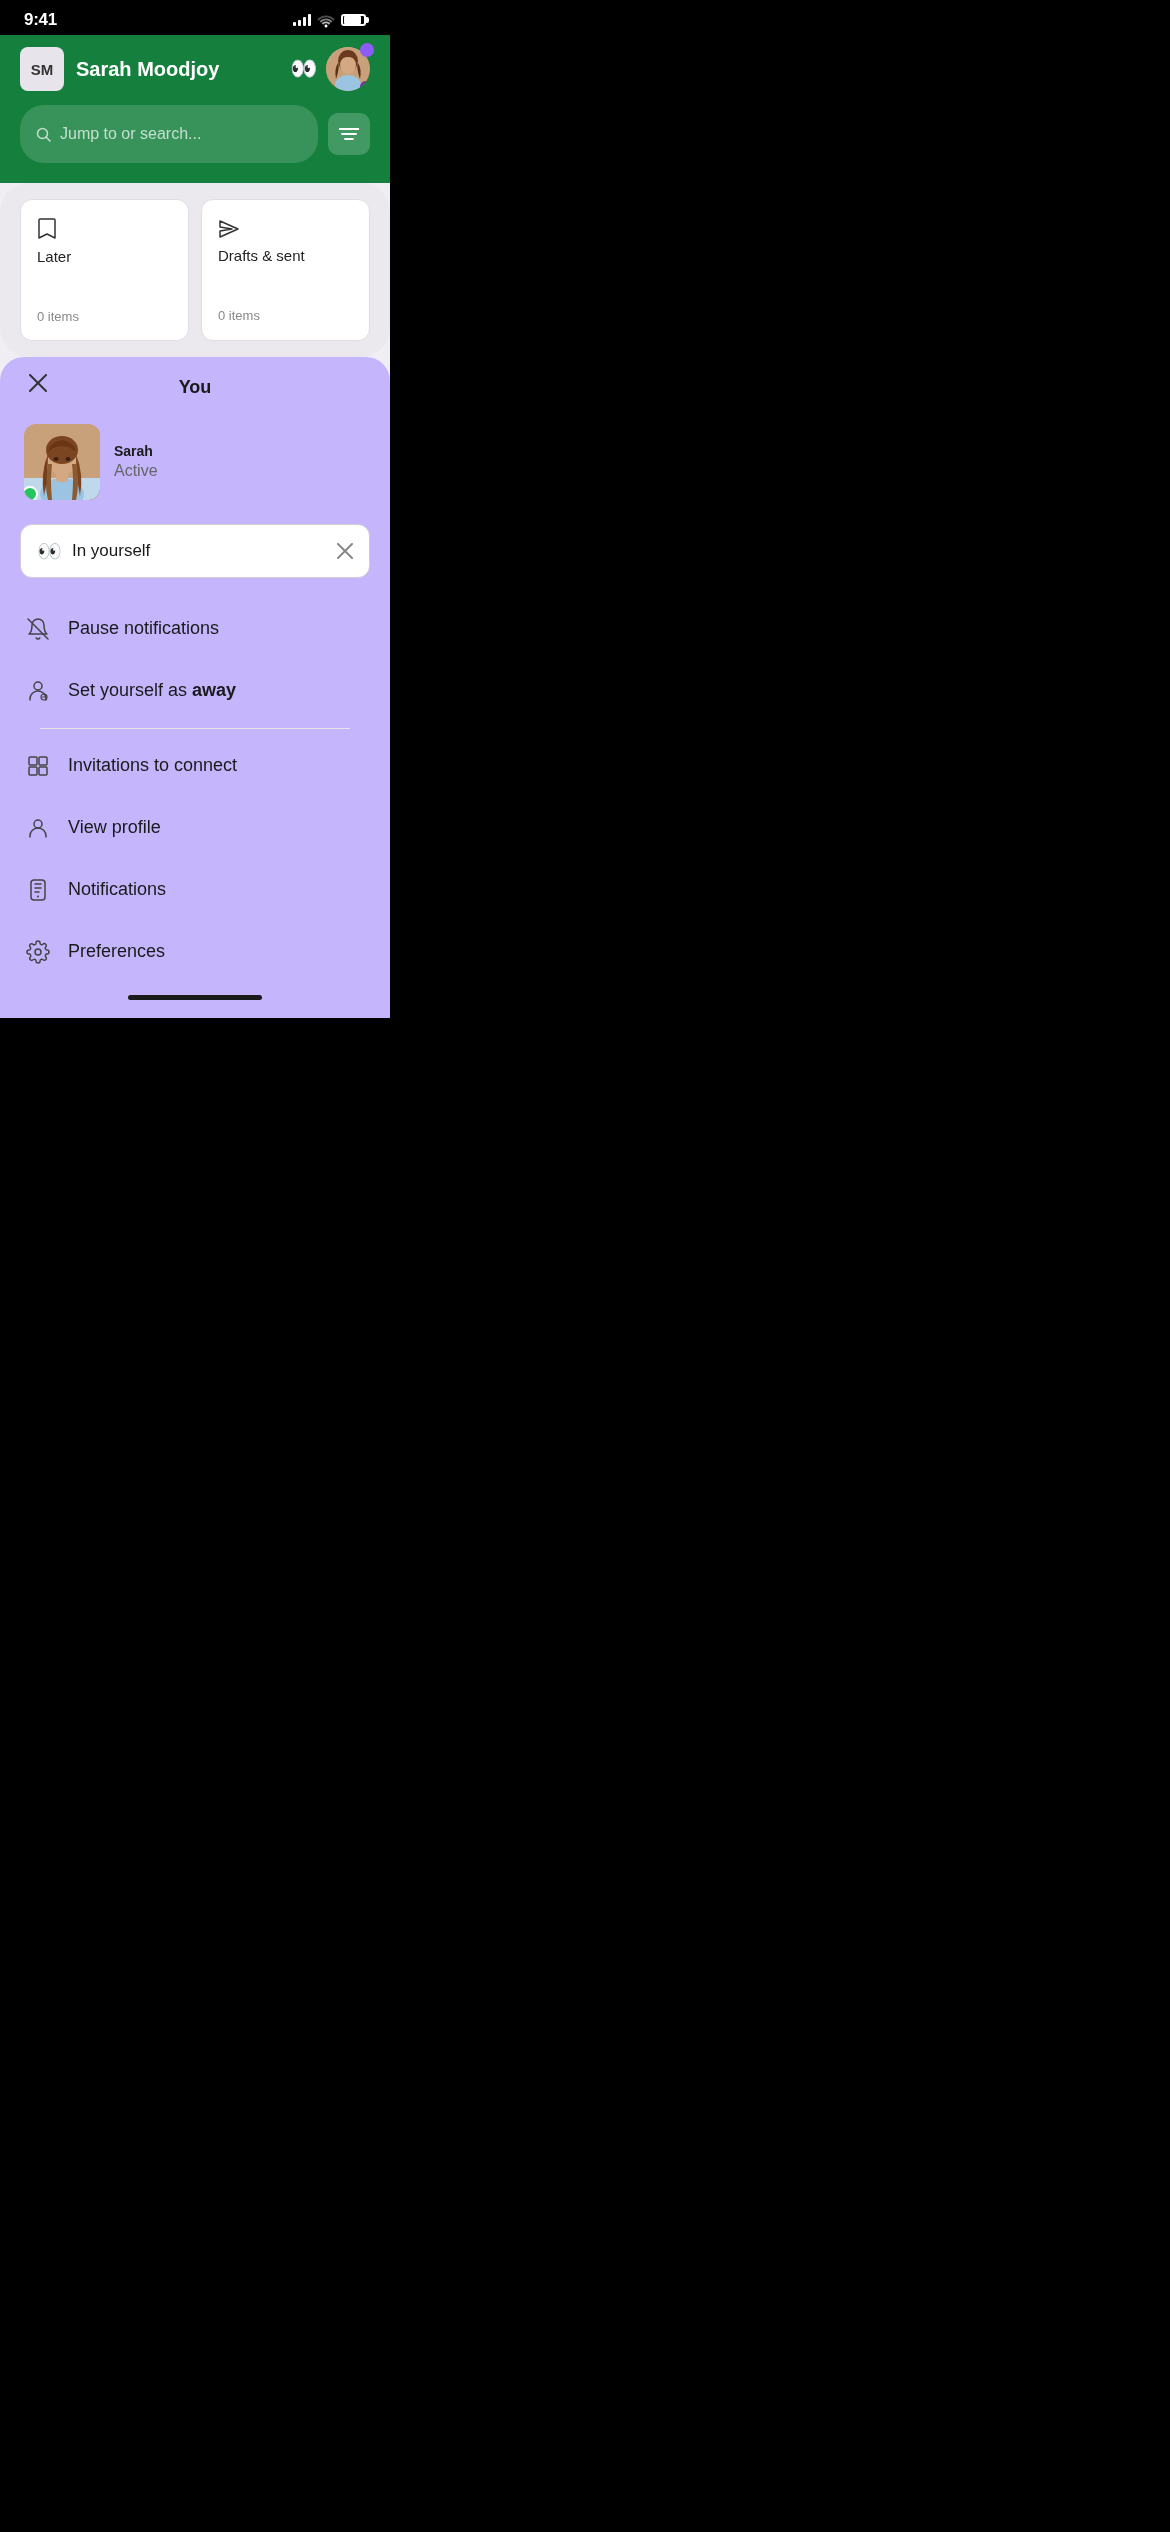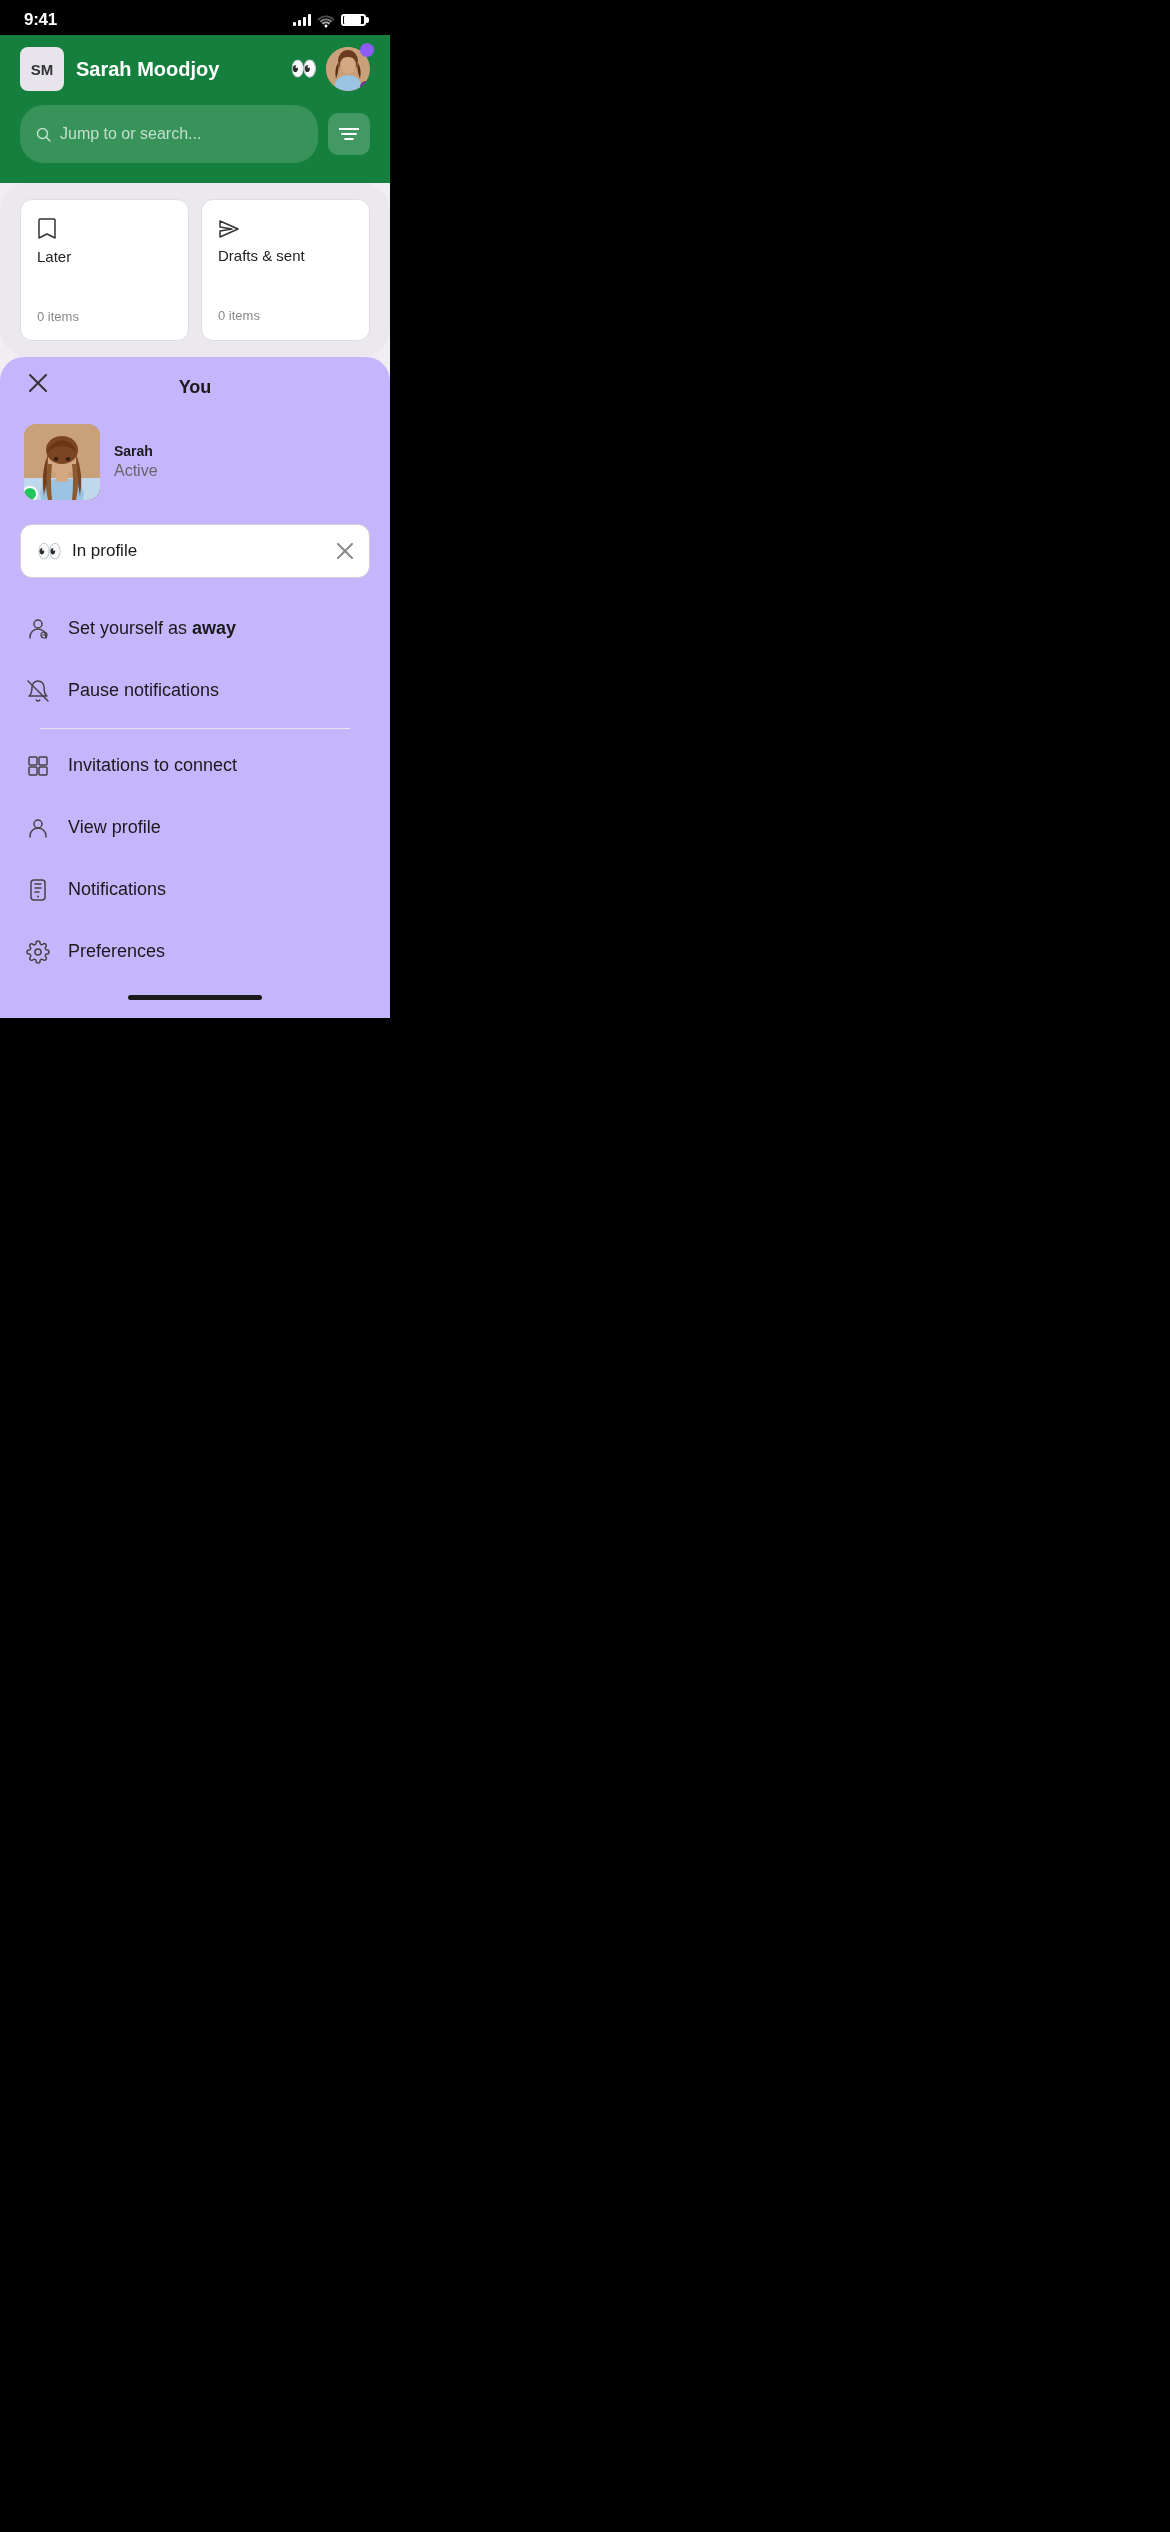--- a/index.html
+++ b/index.html
@@ -541,53 +541,53 @@
       </div>
       <div>
         <div class="profile-name">Sarah</div>
         <div class="profile-status">Active</div>
       </div>
     </div>
 
     <div class="status-input-row">
       <div class="status-input-left">
         <span class="status-emoji">👀</span>
-        <span class="status-text-val">In profile</span>
+        <span class="status-text-val">In yourself</span>
       </div>
       <span class="status-clear">
         <svg width="16" height="16" viewBox="0 0 16 16" fill="none">
           <line x1="1" y1="1" x2="15" y2="15" stroke="#888" stroke-width="2" stroke-linecap="round"></line>
           <line x1="15" y1="1" x2="1" y2="15" stroke="#888" stroke-width="2" stroke-linecap="round"></line>
         </svg>
       </span>
     </div>
 
     <div class="menu-section">
+
+      <div class="menu-item">
+        <div class="menu-item-icon">
+          <svg width="24" height="24" viewBox="0 0 24 24" fill="none" xmlns="http://www.w3.org/2000/svg">
+            <path d="M18 8A6 6 0 006 8c0 7-3 9-3 9h18s-3-2-3-9" stroke="#444" stroke-width="1.5" fill="none" stroke-linecap="round" stroke-linejoin="round"></path>
+            <path d="M13.73 21a2 2 0 01-3.46 0" stroke="#444" stroke-width="1.5" fill="none" stroke-linecap="round"></path>
+            <line x1="2" y1="2" x2="22" y2="22" stroke="#444" stroke-width="1.5" stroke-linecap="round"></line>
+          </svg>
+        </div>
+        <span class="menu-item-label">Pause notifications</span>
+      </div>
 
       <div class="menu-item">
         <div class="menu-item-icon">
           <svg width="24" height="24" viewBox="0 0 24 24" fill="none" xmlns="http://www.w3.org/2000/svg">
             <circle cx="12" cy="7" r="4" stroke="#444" stroke-width="1.5" fill="none"></circle>
             <path d="M4 21v-1a8 8 0 0116 0v1" stroke="#444" stroke-width="1.5" fill="none" stroke-linecap="round"></path>
             <circle cx="18" cy="18" r="3" fill="none" stroke="#444" stroke-width="1.2"></circle>
             <path d="M16.5 18h3" stroke="#444" stroke-width="1.2" stroke-linecap="round"></path>
           </svg>
         </div>
         <span class="menu-item-label">Set yourself as <strong>away</strong></span>
-      </div>
-
-      <div class="menu-item">
-        <div class="menu-item-icon">
-          <svg width="24" height="24" viewBox="0 0 24 24" fill="none" xmlns="http://www.w3.org/2000/svg">
-            <path d="M18 8A6 6 0 006 8c0 7-3 9-3 9h18s-3-2-3-9" stroke="#444" stroke-width="1.5" fill="none" stroke-linecap="round" stroke-linejoin="round"></path>
-            <path d="M13.73 21a2 2 0 01-3.46 0" stroke="#444" stroke-width="1.5" fill="none" stroke-linecap="round"></path>
-            <line x1="2" y1="2" x2="22" y2="22" stroke="#444" stroke-width="1.5" stroke-linecap="round"></line>
-          </svg>
-        </div>
-        <span class="menu-item-label">Pause notifications</span>
       </div>
 
       <div class="divider-section"></div>
 
       <div class="menu-item">
         <div class="menu-item-icon">
           <svg width="24" height="24" viewBox="0 0 24 24" fill="none" xmlns="http://www.w3.org/2000/svg">
             <rect x="3" y="3" width="8" height="8" rx="1" stroke="#444" stroke-width="1.5" fill="none"></rect>
             <rect x="13" y="3" width="8" height="8" rx="1" stroke="#444" stroke-width="1.5" fill="none"></rect>
             <rect x="3" y="13" width="8" height="8" rx="1" stroke="#444" stroke-width="1.5" fill="none"></rect>

